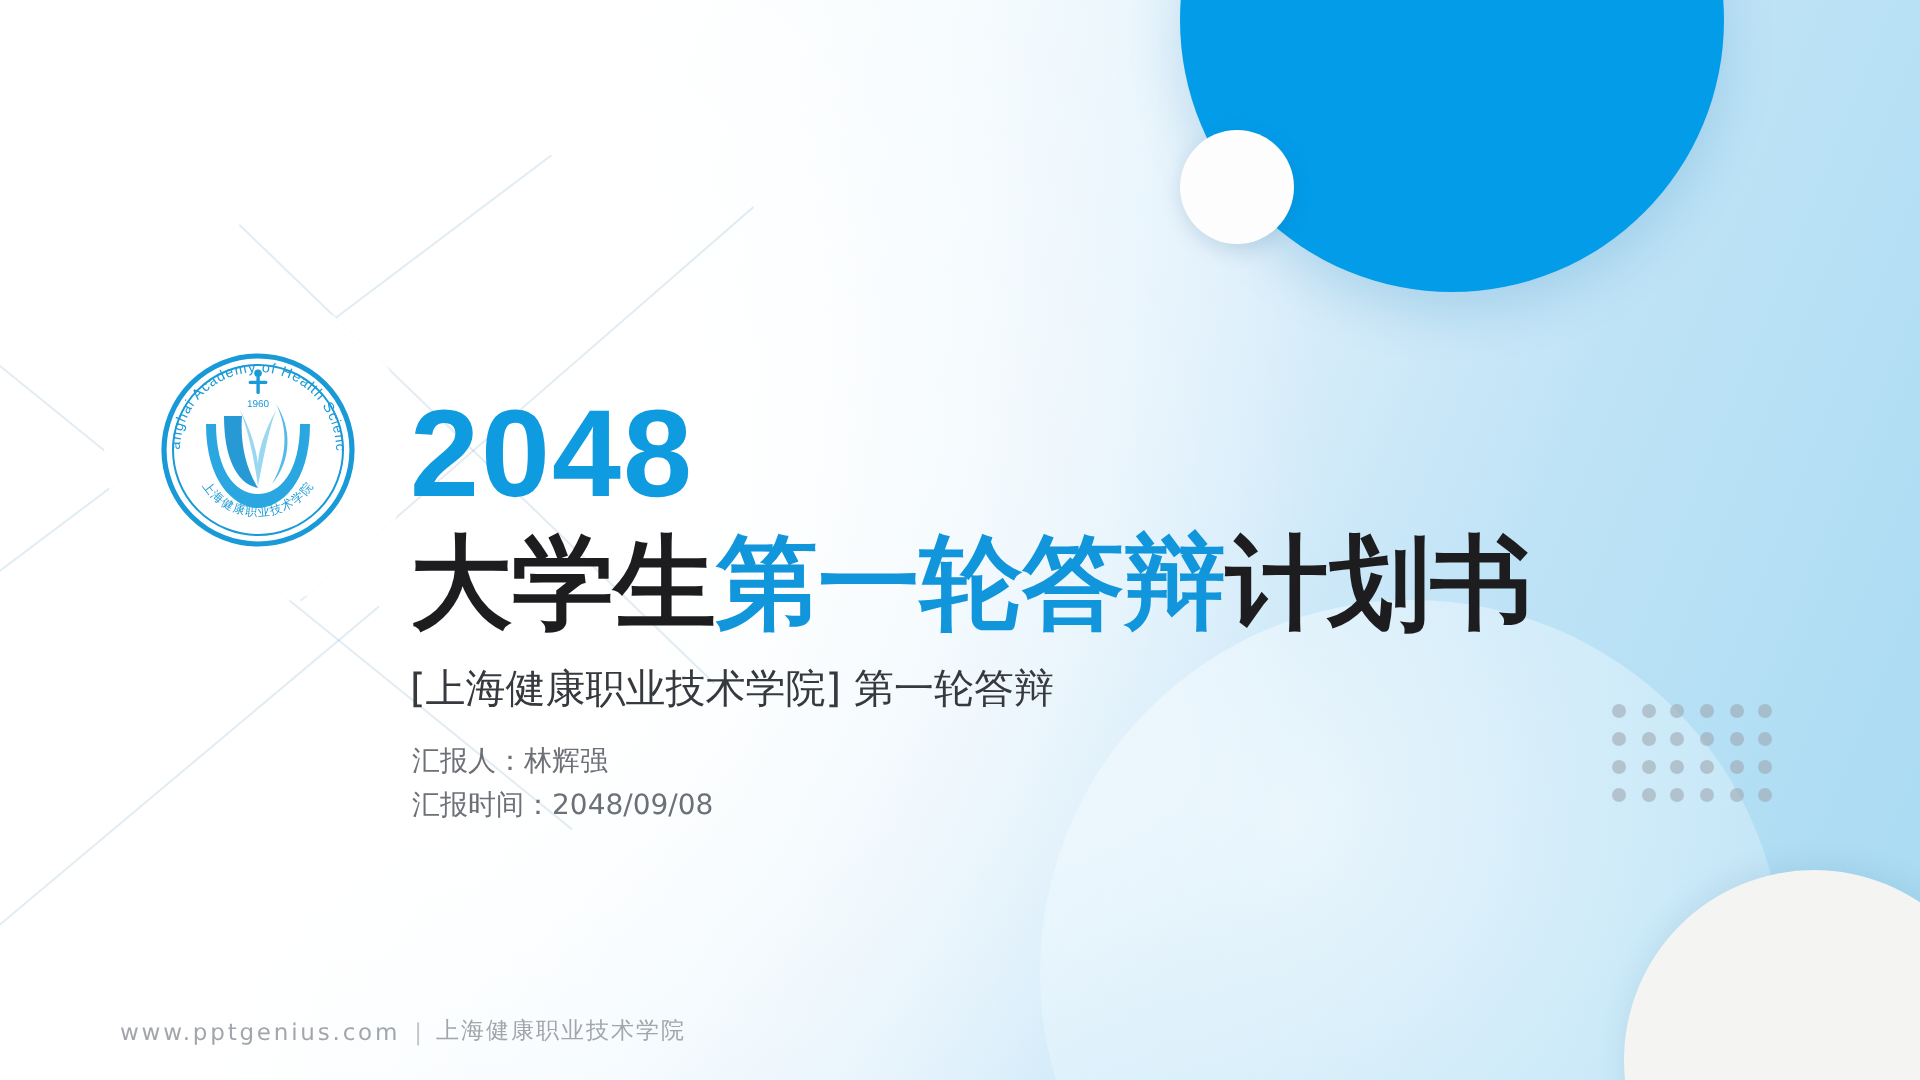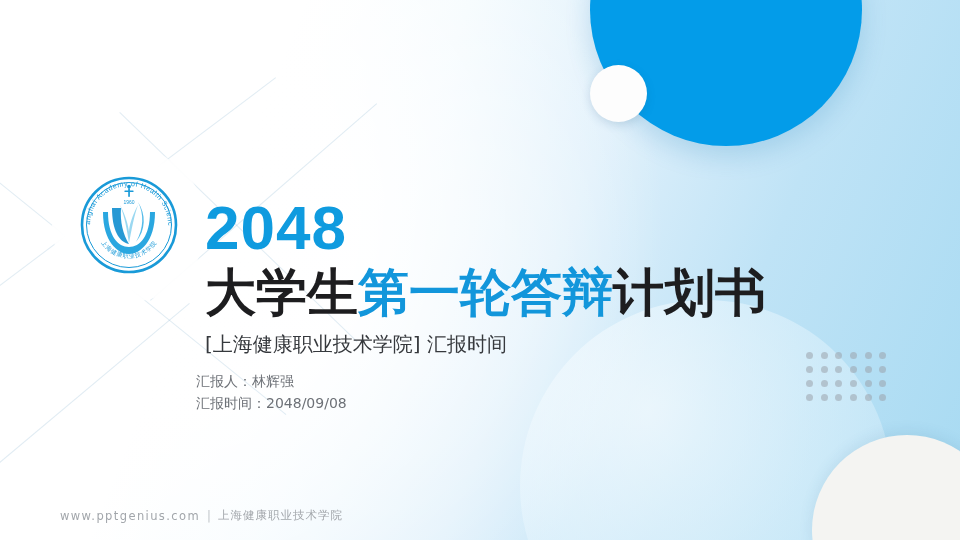--- a/index.html
+++ b/index.html
@@ -71,21 +71,21 @@
     color:#1d1d1f;letter-spacing:0px;white-space:nowrap;
     font-family:"DejaVu Sans","Liberation Sans",sans-serif;
   }
   #maintitle .hl{color:#1296db;}
   #subtitle{
     margin-top:9px;
     font-size:20px;line-height:26px;color:#36393d;font-weight:normal;
     font-family:"DejaVu Sans","Liberation Sans",sans-serif;
   }
 
-  #meta{position:absolute;left:196px;top:370px;}
+  #meta{position:absolute;left:206px;top:370px;}
   #meta div{
     font-size:14px;line-height:22px;color:#6d7177;
     font-family:"DejaVu Sans","Liberation Sans",sans-serif;
   }
 
   
   #footer{position:absolute;left:60px;top:508px;
     font-size:11.5px;color:#a2a6ab;letter-spacing:1.4px;
     font-family:"DejaVu Sans","Liberation Sans",sans-serif;
     display:flex;align-items:center;gap:7px;white-space:nowrap;justify-content:flex-end;}
@@ -164,21 +164,21 @@
         <path d="M36 36 C36 58, 43 70, 53 72 C47 62, 44 50, 45 36 Z" fill="#1b93d2" opacity="0.95"></path>
         <path d="M62 30 C70 42, 70 58, 60 70 C68 56, 68 42, 62 30 Z" fill="#54bbe9"></path>
         <path d="M44 33 C49 46, 51 58, 53 71 C56 56, 58 44, 62 33 C56 44, 53 54, 53 60 C52 52, 49 42, 44 33 Z" fill="#8fd4f0" opacity="0.9"></path>
       </g>
     </svg>
   </div>
 
   <div id="headline">
     <div id="year">2048</div>
     <div id="maintitle"><span>大学生</span><span class="hl">第一轮答辩</span><span>计划书</span></div>
-    <div id="subtitle">[上海健康职业技术学院] 汇报时间</div>
+    <div id="subtitle">[上海健康职业技术学院] 第一轮答辩</div>
   </div>
 
   <div id="meta">
     <div>汇报人：林辉强</div>
     <div>汇报时间：2048/09/08</div>
   </div>
 
   <div id="footer">
     <span>www.pptgenius.com</span>
     <span class="sep">|</span>

